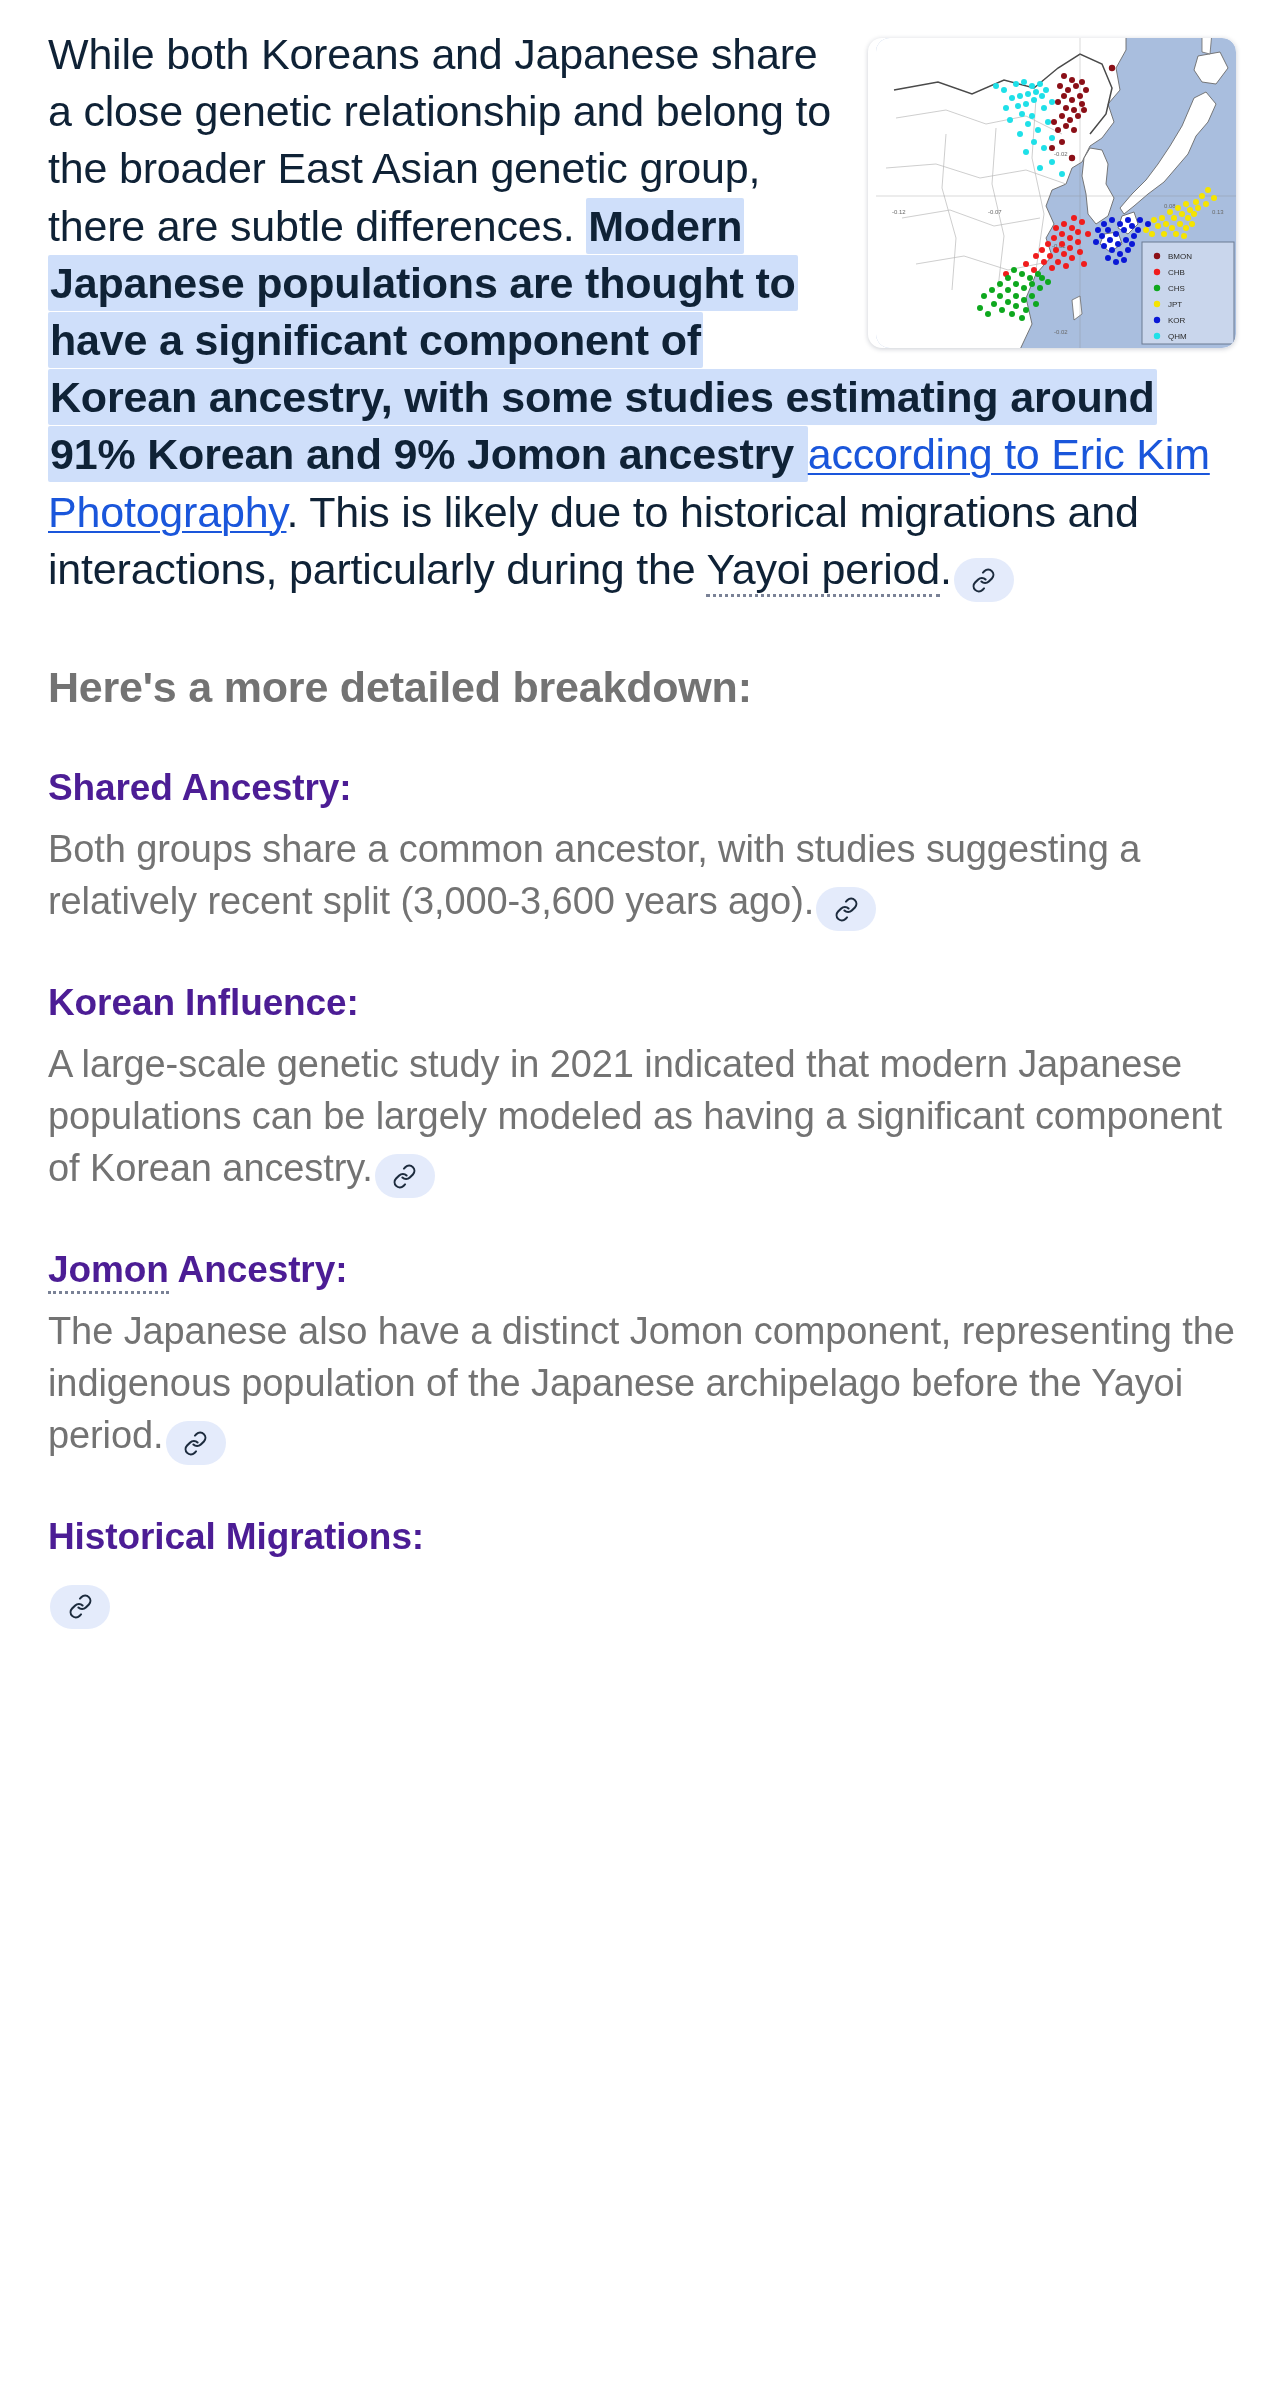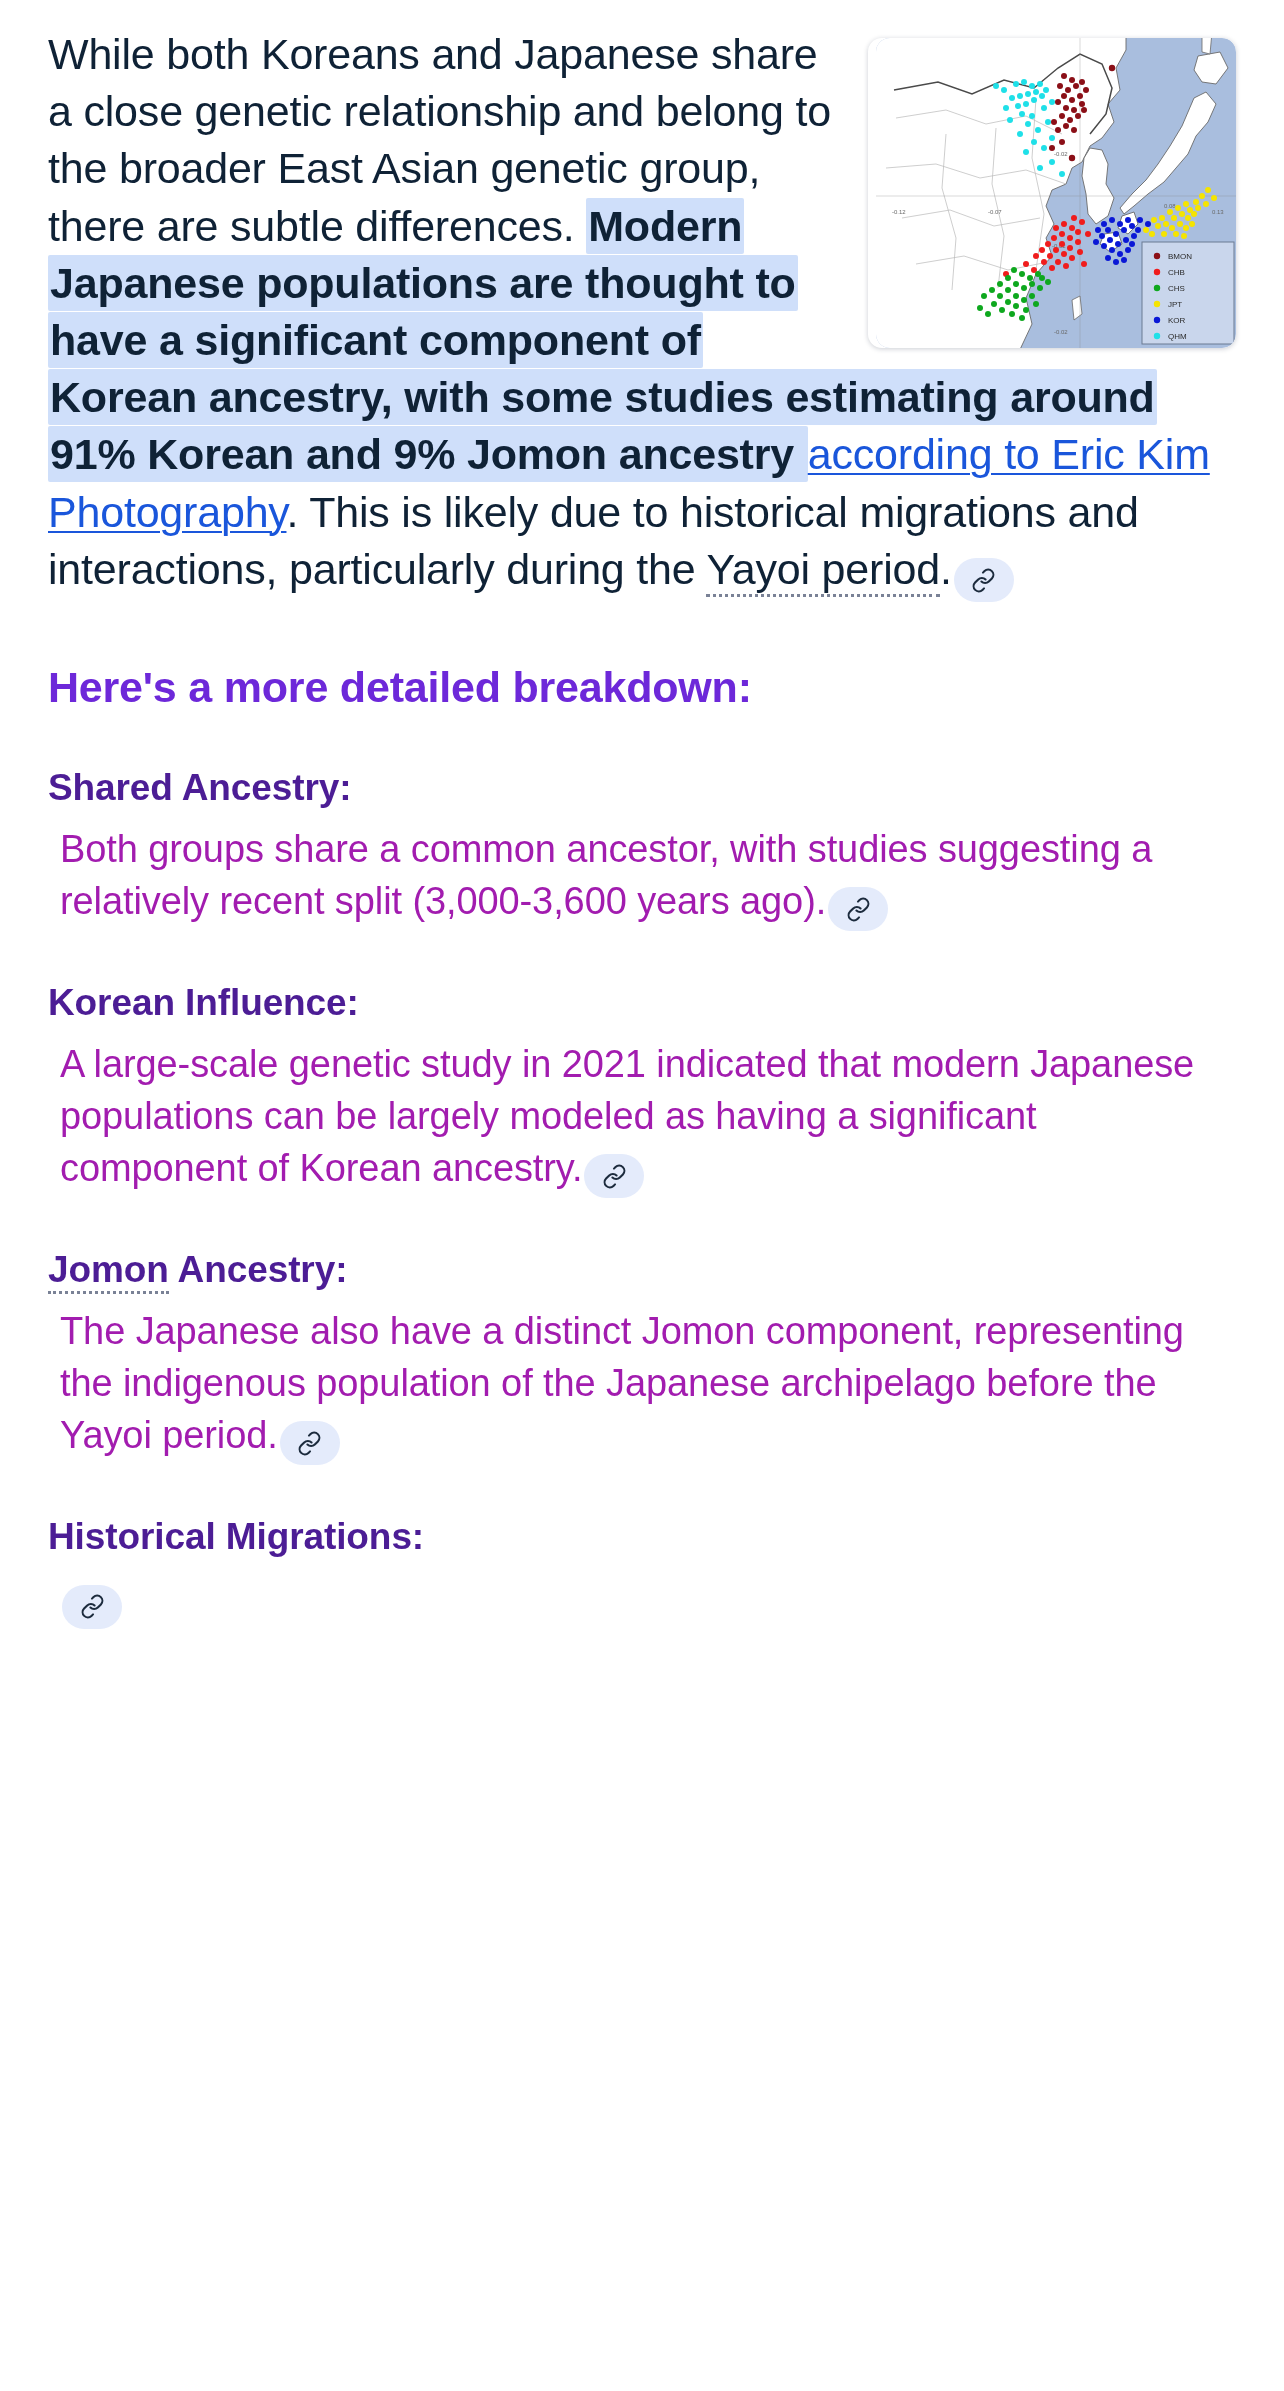--- a/index.html
+++ b/index.html
@@ -86,39 +86,39 @@
     flex: none;
   }
   .chip svg { width: 25px; height: 25px; display: block; }
 
   
   .lead-heading {
     clear: both;
     font-size: 43px;
     line-height: 1.3;
     font-weight: 700;
-    color: #6d28d9;
+    color: #737373;
     margin: 58px 0 0 0;
     letter-spacing: -0.2px;
   }
   .section { margin-top: 48px; }
   .section-title {
     font-size: 37px;
     line-height: 1.3;
     font-weight: 700;
     color: #4c1d95;
     margin: 0 0 12px 0;
     letter-spacing: -0.1px;
   }
   .section-title .dotted { border-bottom-width: 3px; }
   .section-body {
     font-size: 38px;
     line-height: 1.36;
-    color: #a21caf;
-    margin: 12px;
+    color: #737373;
+    margin: 0;
     letter-spacing: -0.1px;
     font-weight: 400;
   }
   .section-body .chip { vertical-align: -8px; }
 </style>
 </head>
 <body>
 
 <div class="page">
 

